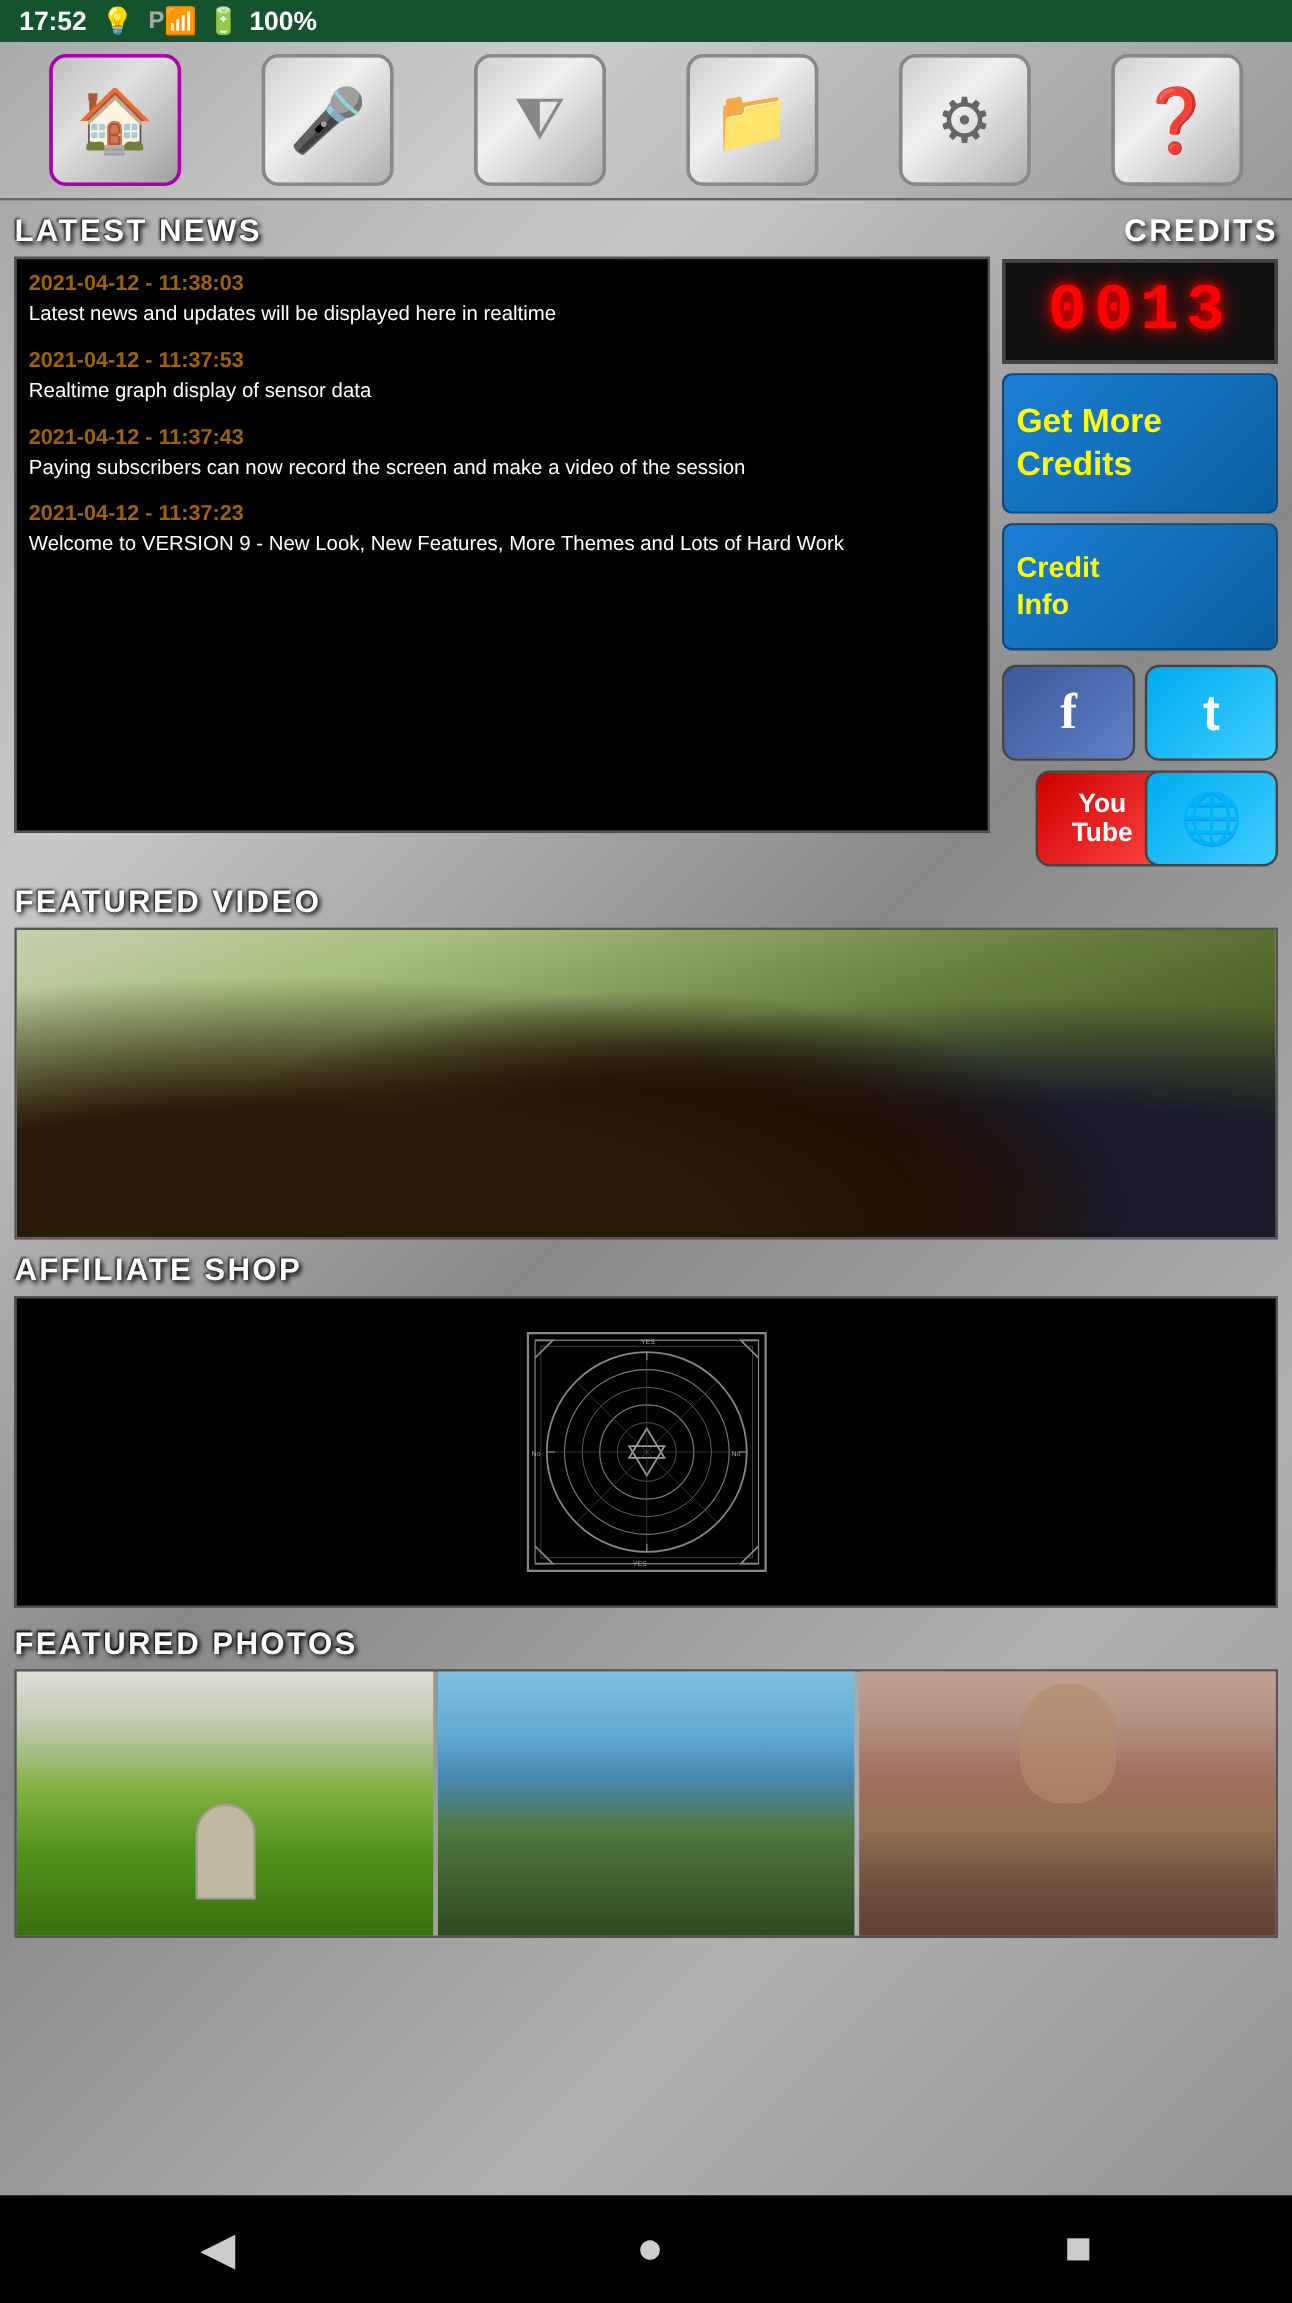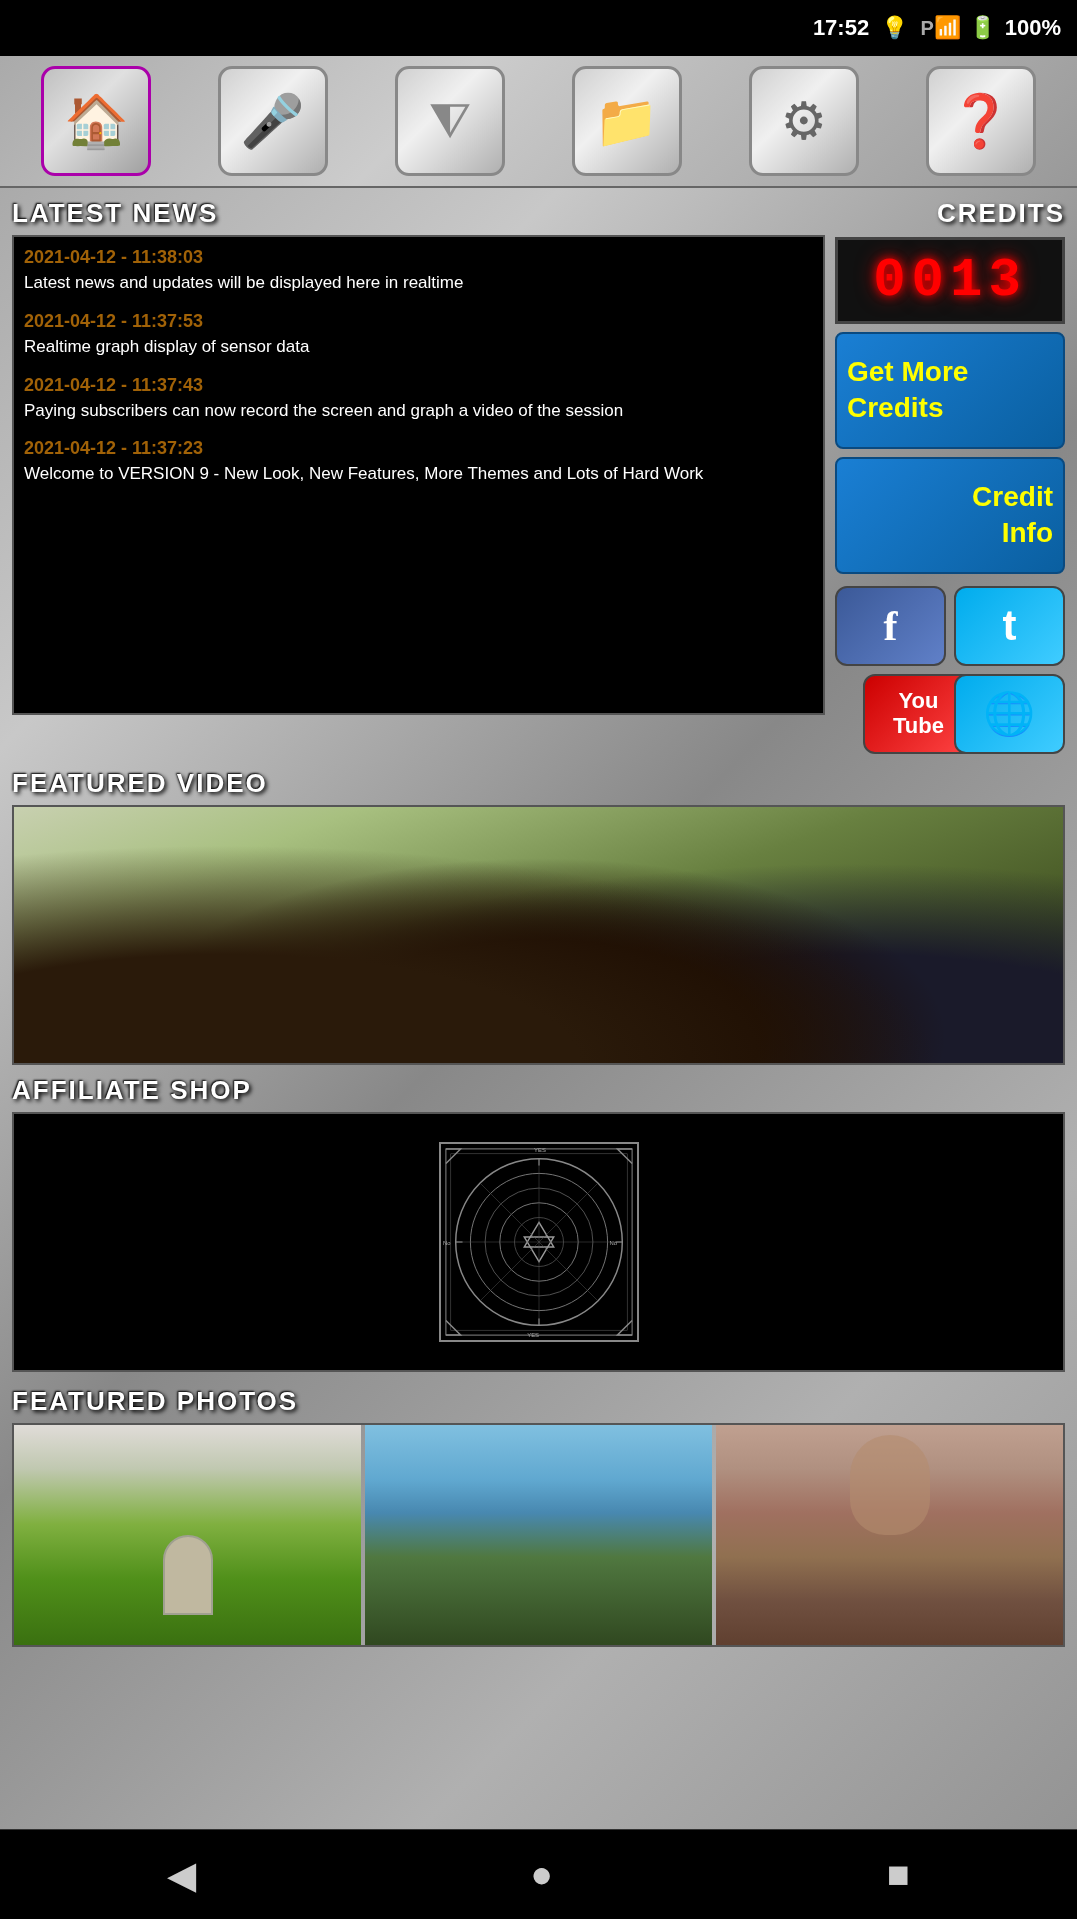--- a/index.html
+++ b/index.html
@@ -7,27 +7,27 @@
     body {
       width: 1077px;
       min-height: 1919px;
       background: linear-gradient(135deg, #a0a0a0 0%, #c8c8c8 25%, #888 50%, #b0b0b0 75%, #909090 100%);
       font-family: Arial, sans-serif;
       overflow-x: hidden;
     }
 
     
     .status-bar {
-      background: #000000;
+      background: #14532d;
       color: #fff;
       display: flex;
-      justify-content: flex-end;
+      justify-content: flex-start;
       align-items: center;
       padding: 6px 16px;
-      height: 56px;
+      height: 35px;
       font-size: 22px;
       font-weight: bold;
     }
     .status-left { display: flex; align-items: center; gap: 12px; }
     .status-right { display: flex; align-items: center; gap: 8px; }
 
     
     .toolbar {
       display: flex;
       justify-content: space-around;
@@ -138,23 +138,23 @@
       font-weight: bold;
       padding: 20px 10px;
       cursor: pointer;
       line-height: 1.3;
     }
     .btn-credit-info {
       background: linear-gradient(135deg, #1a7fd4, #0a5fa0);
       border: 2px solid #0a4a80;
       border-radius: 8px;
       color: #ff0;
-      font-size: 28px;
+      font-size: 24px;
       font-weight: bold;
-      text-align: right;
+      text-align: left;
       padding: 20px 10px;
       cursor: pointer;
       line-height: 1.3;
     }
     .social-icons {
       display: grid;
       grid-template-columns: 1fr 1fr;
       gap: 8px;
       margin-top: 4px;
     }
@@ -315,21 +315,21 @@
         <div class="news-item">
           <div class="news-timestamp">2021-04-12 - 11:38:03</div>
           <div class="news-text">Latest news and updates will be displayed here in realtime</div>
         </div>
         <div class="news-item">
           <div class="news-timestamp">2021-04-12 - 11:37:53</div>
           <div class="news-text">Realtime graph display of sensor data</div>
         </div>
         <div class="news-item">
           <div class="news-timestamp">2021-04-12 - 11:37:43</div>
-          <div class="news-text">Paying subscribers can now record the screen and graph a video of the session</div>
+          <div class="news-text">Paying subscribers can now record the screen and make a video of the session</div>
         </div>
         <div class="news-item">
           <div class="news-timestamp">2021-04-12 - 11:37:23</div>
           <div class="news-text">Welcome to VERSION 9 - New Look, New Features, More Themes and Lots of Hard Work</div>
         </div>
       </div>
     </div>
 
     <div class="credits-section">
       <div class="credits-label">CREDITS</div>

